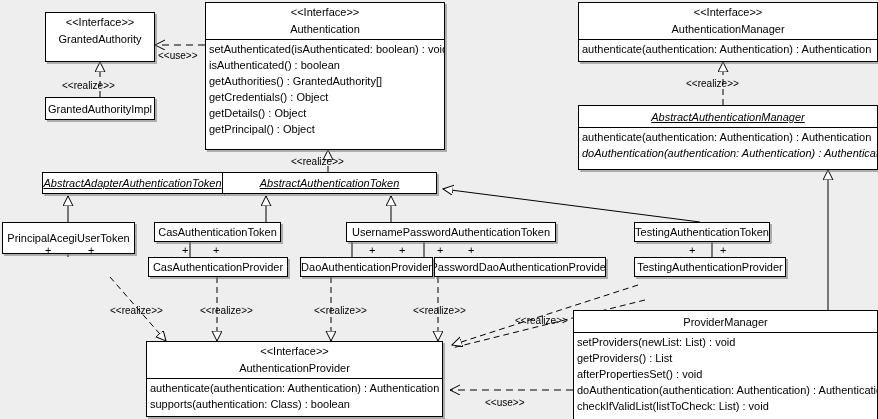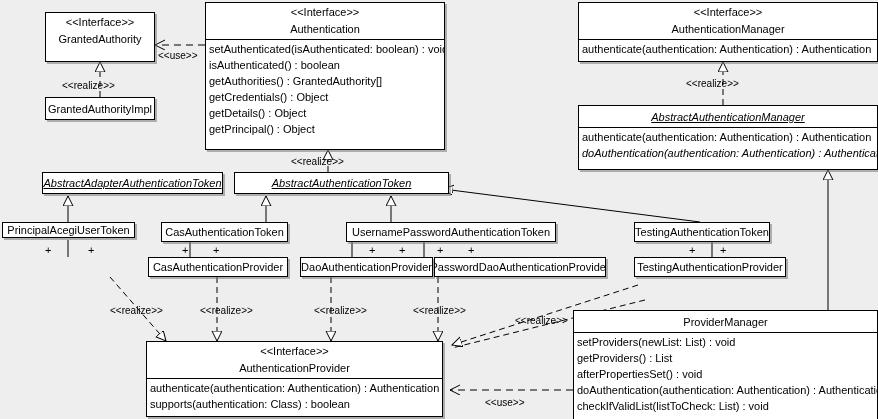--- a/index.html
+++ b/index.html
@@ -189,29 +189,29 @@
     <div class="compartment">
       <div class="member">authenticate(authentication: Authentication) : Authentication</div>
       <div class="member abstract">doAuthentication(authentication: Authentication) : Authentication</div>
     </div>
   </div>
 
   <div class="node simple" style="left:2px; top:172px; width:181px; height:22px;margin-left:40px;">
     <div class="name abstract">AbstractAdapterAuthenticationToken</div>
   </div>
 
-  <div class="node simple" style="left:222px; top:172px; width:215px; height:22px;margin-left:12px;">
+  <div class="node simple" style="left:222px; top:172px; width:215px; height:22px;">
     <div class="name abstract">AbstractAuthenticationToken</div>
   </div>
 
-  <div class="node simple" style="left:2px; top:222px; width:133px; height:16px;">
+  <div class="node simple" style="left:2px; top:222px; width:133px; height:32px;">
     <div class="name">PrincipalAcegiUserToken</div>
   </div>
 
-  <div class="node simple" style="left:161px; top:222px; width:127px; height:20px;">
+  <div class="node simple" style="left:154px; top:222px; width:127px; height:20px;">
     <div class="name">CasAuthenticationToken</div>
   </div>
 
   <div class="node simple" style="left:346px; top:222px; width:210px; height:20px;">
     <div class="name">UsernamePasswordAuthenticationToken</div>
   </div>
 
   <div class="node simple" style="left:634px; top:222px; width:136px; height:20px;">
     <div class="name">TestingAuthenticationToken</div>
   </div>

